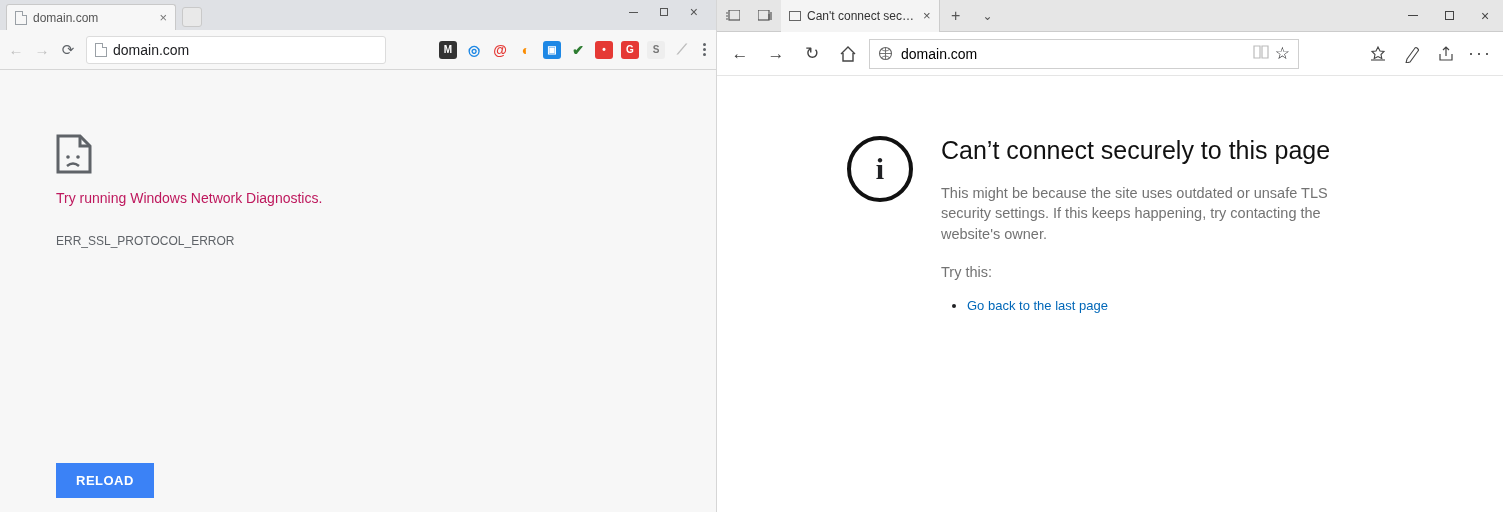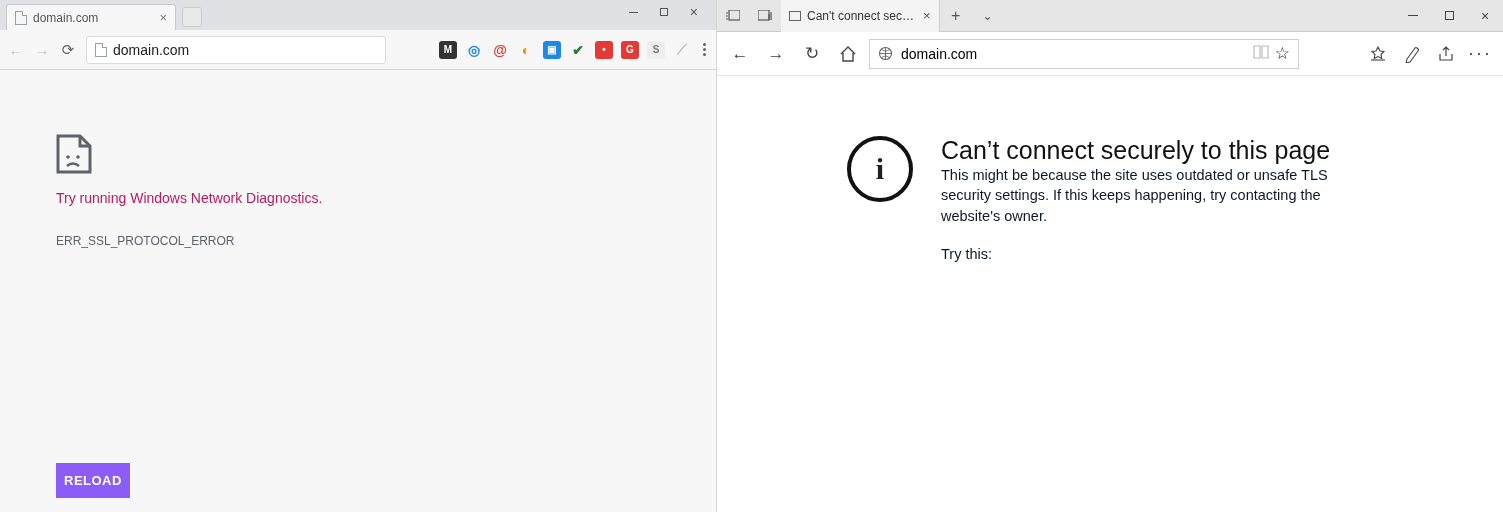--- a/index.html
+++ b/index.html
@@ -30,21 +30,21 @@
   .ext.plain{ color:#000; background:none; font-size:14px;}
   .kebab { display:flex; flex-direction:column; gap:2px; padding:0 2px;}
   .kebab span{ width:3px; height:3px; background:#5f6368; border-radius:50%;}
   .chrome-body { flex:1; background:#f7f7f7; padding:64px 0 0 56px; position:relative;}
   .sad-doc svg{ display:block;}
   .c-heading { font-size:22px; font-weight:400; color:#202124; margin-top:34px; letter-spacing:0.2px;}
   .c-msg { margin-top:28px; font-size:14px; color:#5f6368;}
   .c-msg b{ color:#202124; font-weight:600;}
   .c-link { margin-top:16px; font-size:14px; color:#be185d; cursor:pointer;}
   .c-err { margin-top:28px; font-size:12px; color:#5f6368;}
-  .reload-btn { position:absolute; left:56px; bottom:14px; background:#8b5cf6; color:#fff; font-weight:600; font-size:13px; letter-spacing:0.5px; border:none; padding:10px 8px; cursor:pointer;}
+  .reload-btn { position:absolute; left:56px; bottom:14px; background:#3b82f6; color:#fff; font-weight:600; font-size:13px; letter-spacing:0.5px; border:none; padding:10px 20px; cursor:pointer;}
 
   
   .edge { width: 787px; height:512px; display:flex; flex-direction:column; background:#ffffff; border-left:1px solid #d6d6d6;}
   .edge-titlebar { display:flex; align-items:center; height:32px; background:#e6e6e6; border-bottom:1px solid #cccccc;}
   .etb-left { display:flex; align-items:center; gap:0; }
   .etb-ico { width:32px; height:32px; display:flex; align-items:center; justify-content:center; color:#444; font-size:13px; cursor:pointer;}
   .etb-ico svg{display:block;}
   .edge-tab { display:flex; align-items:center; background:#f4f4f4; border-right:1px solid #cccccc; height:32px; padding:0 8px; gap:6px; max-width:170px;}
   .edge-tab .sq { width:12px; height:10px; border:1px solid #666;}
   .edge-tab .title { font-size:12px; color:#333; white-space:nowrap; overflow:hidden; text-overflow:ellipsis; max-width:110px;}
@@ -58,22 +58,22 @@
   .edge-win-right .btn .x{font-size:14px;}
   .edge-toolbar { display:flex; align-items:center; height:44px; border-bottom:1px solid #e5e5e5; padding:0 8px; gap:6px;}
   .e-ico { width:30px; height:30px; display:flex; align-items:center; justify-content:center; color:#444; font-size:17px; cursor:pointer;}
   .e-addr { flex:1; display:flex; align-items:center; border:1px solid #cfcfcf; height:30px; background:#fff; padding:0 8px; gap:8px; max-width:430px;}
   .e-addr .globe svg{display:block;}
   .e-addr input{ border:none; outline:none; font-size:14px; flex:1;}
   .e-addr-right{ display:flex; align-items:center; gap:6px; margin-left:4px;}
   .edge-right-icons { display:flex; align-items:center; gap:4px; margin-left:auto;}
   .edge-body { flex:1; background:#fff; padding:60px 40px 0 130px; display:flex; gap:28px;}
   .info-circ { width:66px; height:66px; border:4px solid #111; border-radius:50%; display:flex; align-items:center; justify-content:center; font-family:Georgia, serif; font-size:30px; font-weight:bold; flex:0 0 auto;}
-  .edge-text h1{ font-size:25px; font-weight:400; color:#111; }
-  .edge-text p{ font-size:14.5px; color:#0f172a; line-height:1.4; max-width:430px; margin-bottom:18px;}
+  .edge-text h1{ font-size:25px; font-weight:400; color:#111; margin-bottom:18px;}
+  .edge-text p{ font-size:14.5px; color:#737373; line-height:1.4; max-width:430px; margin-bottom:18px;}
   .edge-text .try{ margin-bottom:16px;}
   .edge-text ul{ list-style:disc; padding-left:26px;}
   .edge-text a{ color:#0067b8; text-decoration:none; cursor:pointer;}
 </style>
 </head>
 <body>
 
 <div class="chrome">
 
   <div class="chrome-tabs">
@@ -216,15 +216,18 @@
       <div class="e-ico" style="font-size:18px;letter-spacing:2px;">···</div>
     </div>
   </div>
 
   <div class="edge-body">
     <div class="info-circ">i</div>
     <div class="edge-text">
       <h1>Can’t connect securely to this page</h1>
       <p>This might be because the site uses outdated or unsafe TLS security settings. If this keeps happening, try contacting the website's owner.</p>
       <p class="try">Try this:</p>
+      <ul>
+          <li><a>Go back to the last page</a></li>
+        </ul>
     </div>
   </div>
 </div>
 
 </body></html>

